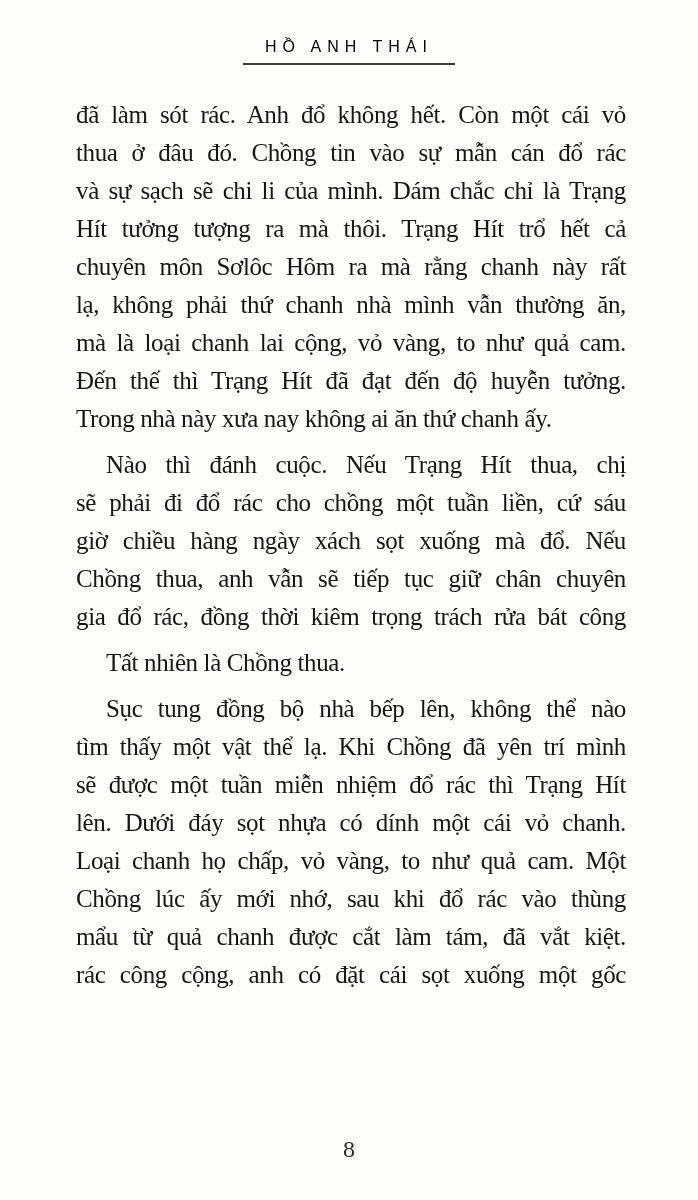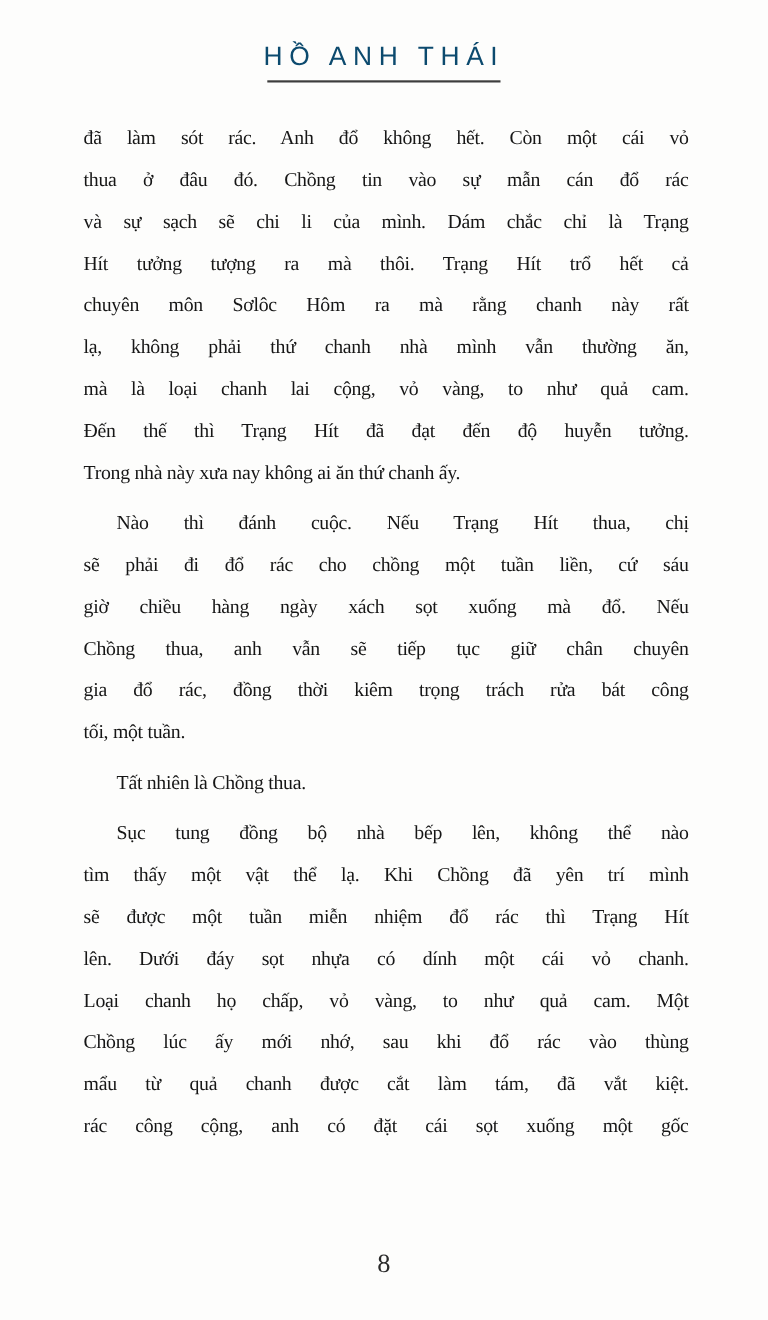--- a/index.html
+++ b/index.html
@@ -17,35 +17,35 @@
     font-family: "Liberation Serif", "DejaVu Serif", serif;
     overflow: hidden;
   }
   .header {
     padding-top: 38px;
     text-align: center;
   }
   .header-author {
     display: inline-block;
     font-family: "Liberation Sans", "DejaVu Sans", sans-serif;
-    font-size: 24px;
+    font-size: 16px;
     font-weight: 400;
     letter-spacing: 6px;
-    color: #0c4a6e;
+    color: #000000;
     white-space: nowrap;
   }
   .header-rule {
     width: 212px;
     height: 0;
     border-bottom: 2px solid #3d3d3d;
     margin: 7px auto 0 auto;
   }
   .text-block {
     margin: 31px 72px 0 76px;
-    font-size: 18px;
+    font-size: 25px;
     letter-spacing: -0.015em;
   }
   .paragraph { margin: 0; }
   .paragraph.spaced { margin-top: 8px; }
   .line {
     line-height: 38px;
     text-align: justify;
     text-align-last: justify;
   }
   .line.lastline {
@@ -84,21 +84,20 @@
         <div class="line">mà là loại chanh lai cộng, vỏ vàng, to như quả cam.</div>
         <div class="line">Đến thế thì Trạng Hít đã đạt đến độ huyễn tưởng.</div>
         <div class="line lastline">Trong nhà này xưa nay không ai ăn thứ chanh ấy.</div>
       </div>
       <div class="paragraph spaced">
         <div class="line indent">Nào thì đánh cuộc. Nếu Trạng Hít thua, chị</div>
         <div class="line">sẽ phải đi đổ rác cho chồng một tuần liền, cứ sáu</div>
         <div class="line">giờ chiều hàng ngày xách sọt xuống mà đổ. Nếu</div>
         <div class="line">Chồng thua, anh vẫn sẽ tiếp tục giữ chân chuyên</div>
         <div class="line">gia đổ rác, đồng thời kiêm trọng trách rửa bát công</div>
-        <div class="line lastline">tối, một tuần.</div>
       </div>
       <div class="paragraph spaced">
         <div class="line lastline indent">Tất nhiên là Chồng thua.</div>
       </div>
       <div class="paragraph spaced">
         <div class="line indent">Sục tung đồng bộ nhà bếp lên, không thể nào</div>
         <div class="line">tìm thấy một vật thể lạ. Khi Chồng đã yên trí mình</div>
         <div class="line">sẽ được một tuần miễn nhiệm đổ rác thì Trạng Hít</div>
         <div class="line">lên. Dưới đáy sọt nhựa có dính một cái vỏ chanh.</div>
         <div class="line">Loại chanh họ chấp, vỏ vàng, to như quả cam. Một</div>

